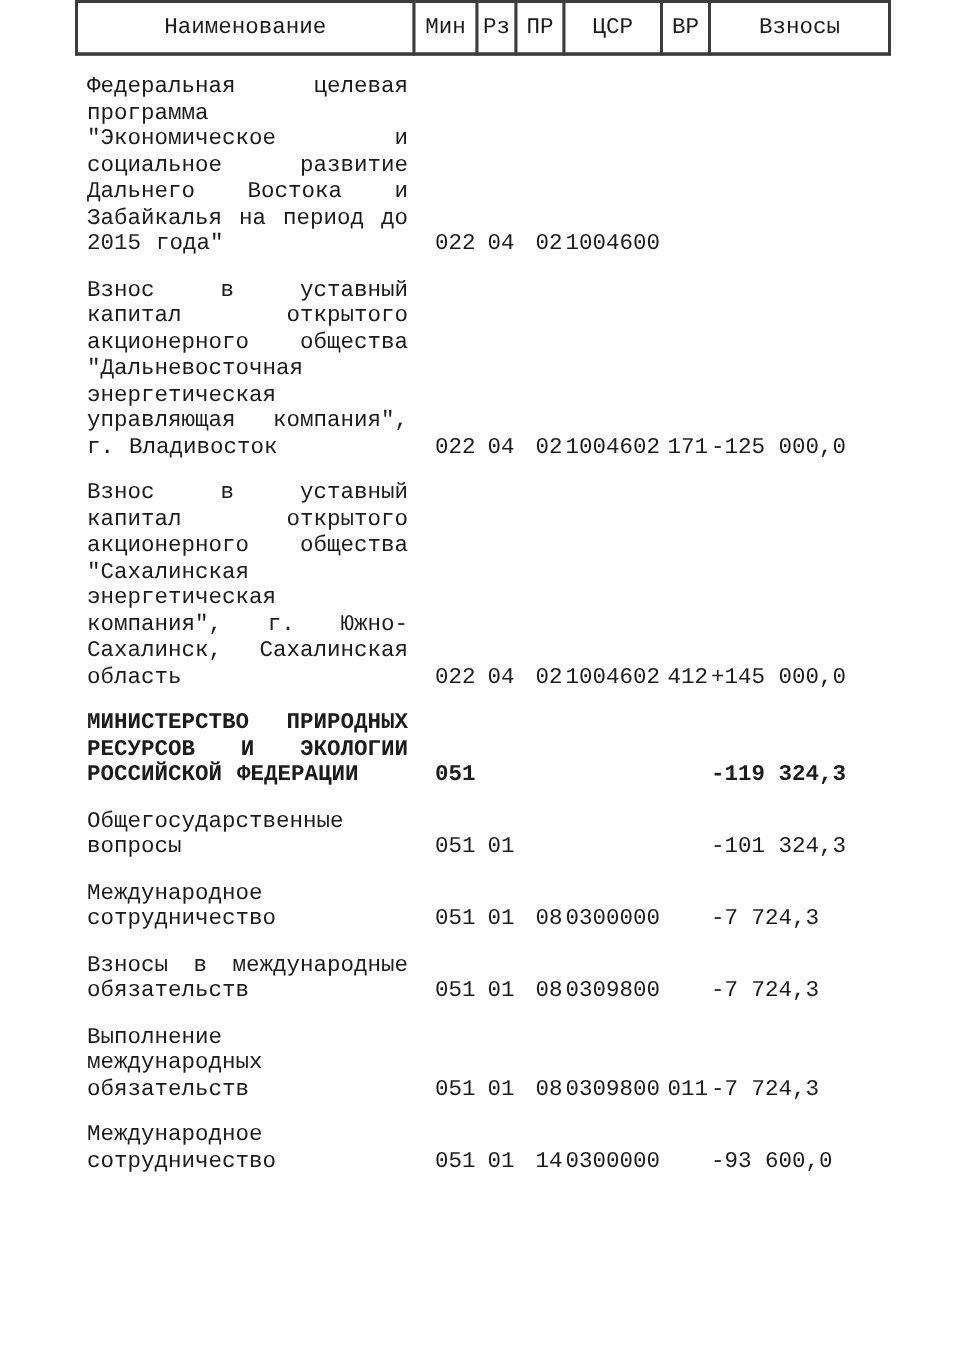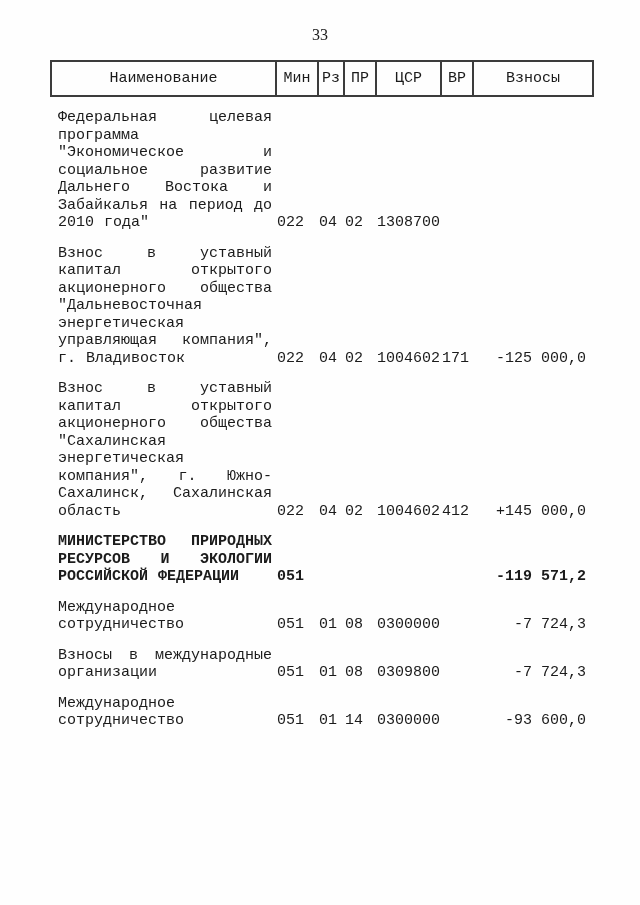--- a/index.html
+++ b/index.html
@@ -54,38 +54,36 @@
   }
   td.c-name {
     text-align: justify;
     text-align-last: left;
     -moz-text-align-last: left;
     padding-left: 7px;
     padding-right: 4px;
     word-spacing: 1px;
   }
   td.c-num {
-    text-align: left;
+    text-align: right;
     white-space: nowrap;
   }
   td.c-sum {
-    text-align: right;
     padding-right: 7px;
     white-space: nowrap;
   }
   tr.bold td {
     font-weight: bold;
   }
 </style>
 </head>
 <body>
 
 <div class="page">
 
-  <div class="page-number">33</div>
 
   <table class="budget">
     <colgroup>
       <col style="width:225px">
       <col style="width:42px">
       <col style="width:26px">
       <col style="width:32px">
       <col style="width:65px">
       <col style="width:32px">
       <col style="width:120px">
@@ -96,25 +94,25 @@
         <th>Мин</th>
         <th>Рз</th>
         <th>ПР</th>
         <th>ЦСР</th>
         <th>ВР</th>
         <th>Взносы</th>
       </tr>
     </thead>
     <tbody>
         <tr>
-      <td class="c-name">Федеральная целевая программа "Экономическое и социальное развитие Дальнего Востока и Забайкалья на период до 2010 года"</td>
+      <td class="c-name">Федеральная целевая программа "Экономическое и социальное развитие Дальнего Востока и Забайкалья на период до 2015 года"</td>
       <td class="c-num">022</td>
       <td class="c-num">04</td>
       <td class="c-num">02</td>
-      <td class="c-num">1308700</td>
+      <td class="c-num">1004600</td>
       <td class="c-num"></td>
       <td class="c-sum"></td>
     </tr>
         <tr>
       <td class="c-name">Взнос в уставный капитал открытого акционерного общества "Дальневосточная энергетическая управляющая компания", г. Владивосток</td>
       <td class="c-num">022</td>
       <td class="c-num">04</td>
       <td class="c-num">02</td>
       <td class="c-num">1004602</td>
       <td class="c-num">171</td>
@@ -129,38 +127,56 @@
       <td class="c-num">412</td>
       <td class="c-sum">+145 000,0</td>
     </tr>
         <tr class="bold">
       <td class="c-name">МИНИСТЕРСТВО ПРИРОДНЫХ РЕСУРСОВ И ЭКОЛОГИИ РОССИЙСКОЙ ФЕДЕРАЦИИ</td>
       <td class="c-num">051</td>
       <td class="c-num"></td>
       <td class="c-num"></td>
       <td class="c-num"></td>
       <td class="c-num"></td>
-      <td class="c-sum">-119 571,2</td>
+      <td class="c-sum">-119 324,3</td>
+    </tr>
+        <tr>
+      <td class="c-name">Общегосударственные вопросы</td>
+      <td class="c-num">051</td>
+      <td class="c-num">01</td>
+      <td class="c-num"></td>
+      <td class="c-num"></td>
+      <td class="c-num"></td>
+      <td class="c-sum">-101 324,3</td>
     </tr>
         <tr>
       <td class="c-name">Международное сотрудничество</td>
       <td class="c-num">051</td>
       <td class="c-num">01</td>
       <td class="c-num">08</td>
       <td class="c-num">0300000</td>
       <td class="c-num"></td>
       <td class="c-sum">-7 724,3</td>
     </tr>
         <tr>
-      <td class="c-name">Взносы в международные организации</td>
+      <td class="c-name">Взносы в международные обязательств</td>
       <td class="c-num">051</td>
       <td class="c-num">01</td>
       <td class="c-num">08</td>
       <td class="c-num">0309800</td>
       <td class="c-num"></td>
+      <td class="c-sum">-7 724,3</td>
+    </tr>
+        <tr>
+      <td class="c-name">Выполнение международных обязательств</td>
+      <td class="c-num">051</td>
+      <td class="c-num">01</td>
+      <td class="c-num">08</td>
+      <td class="c-num">0309800</td>
+      <td class="c-num">011</td>
       <td class="c-sum">-7 724,3</td>
     </tr>
         <tr>
       <td class="c-name">Международное сотрудничество</td>
       <td class="c-num">051</td>
       <td class="c-num">01</td>
       <td class="c-num">14</td>
       <td class="c-num">0300000</td>
       <td class="c-num"></td>
       <td class="c-sum">-93 600,0</td>

